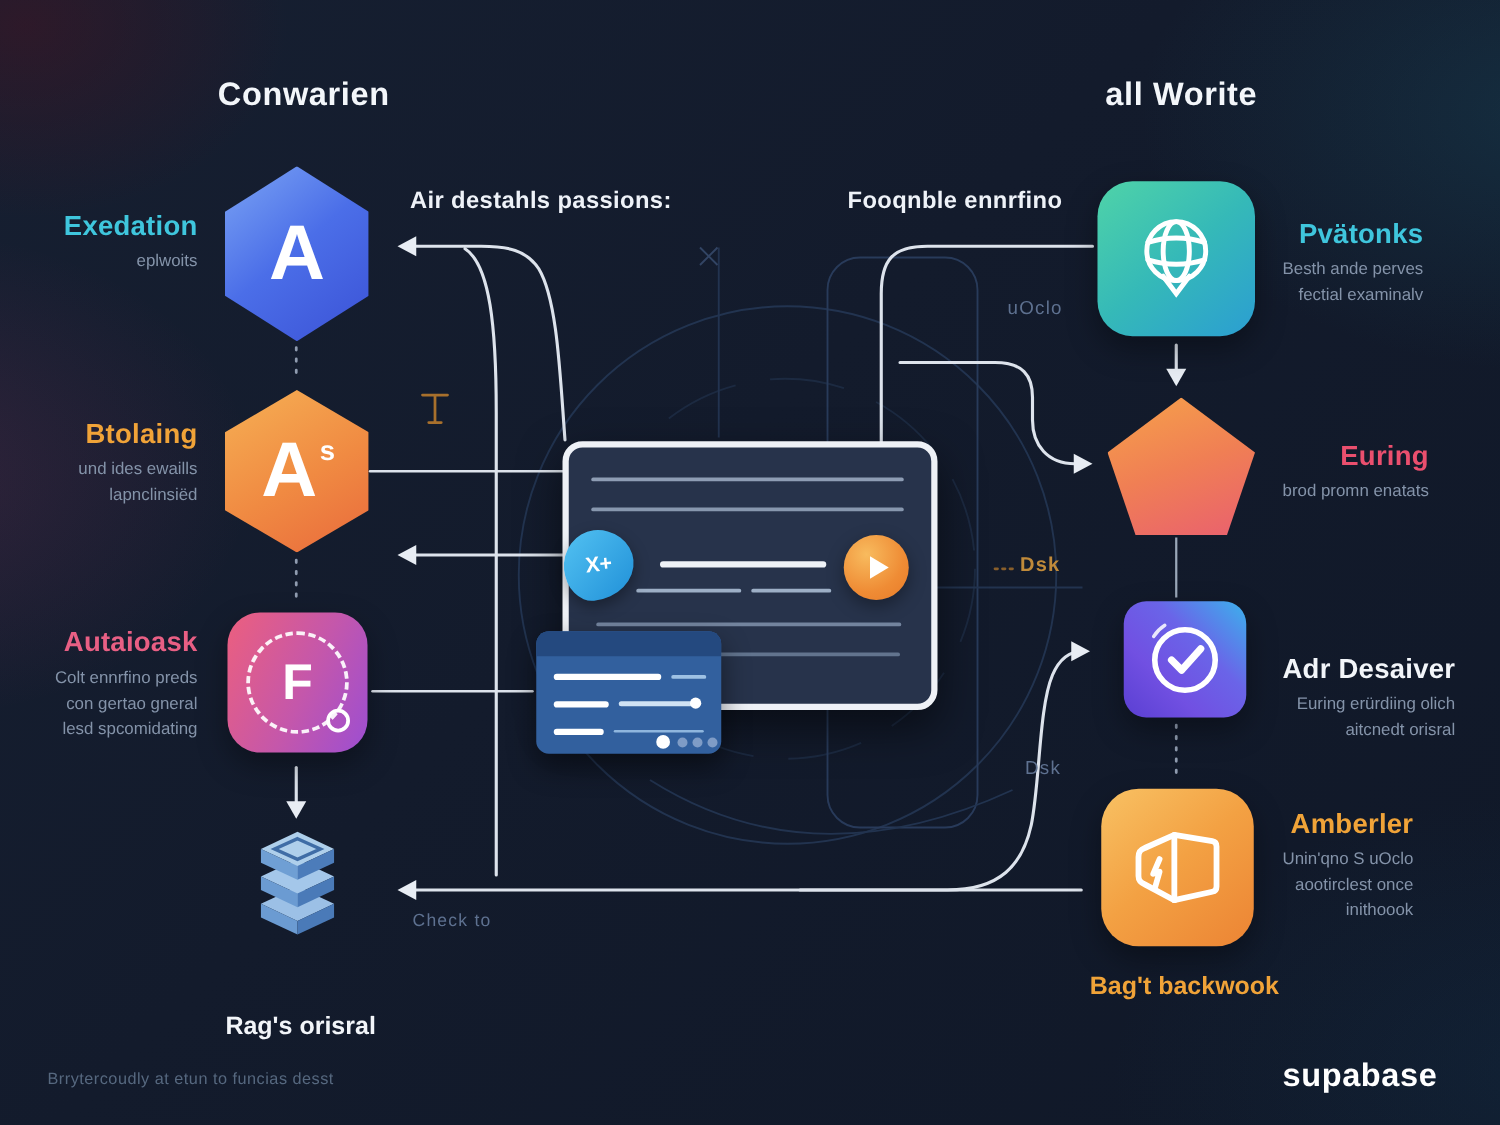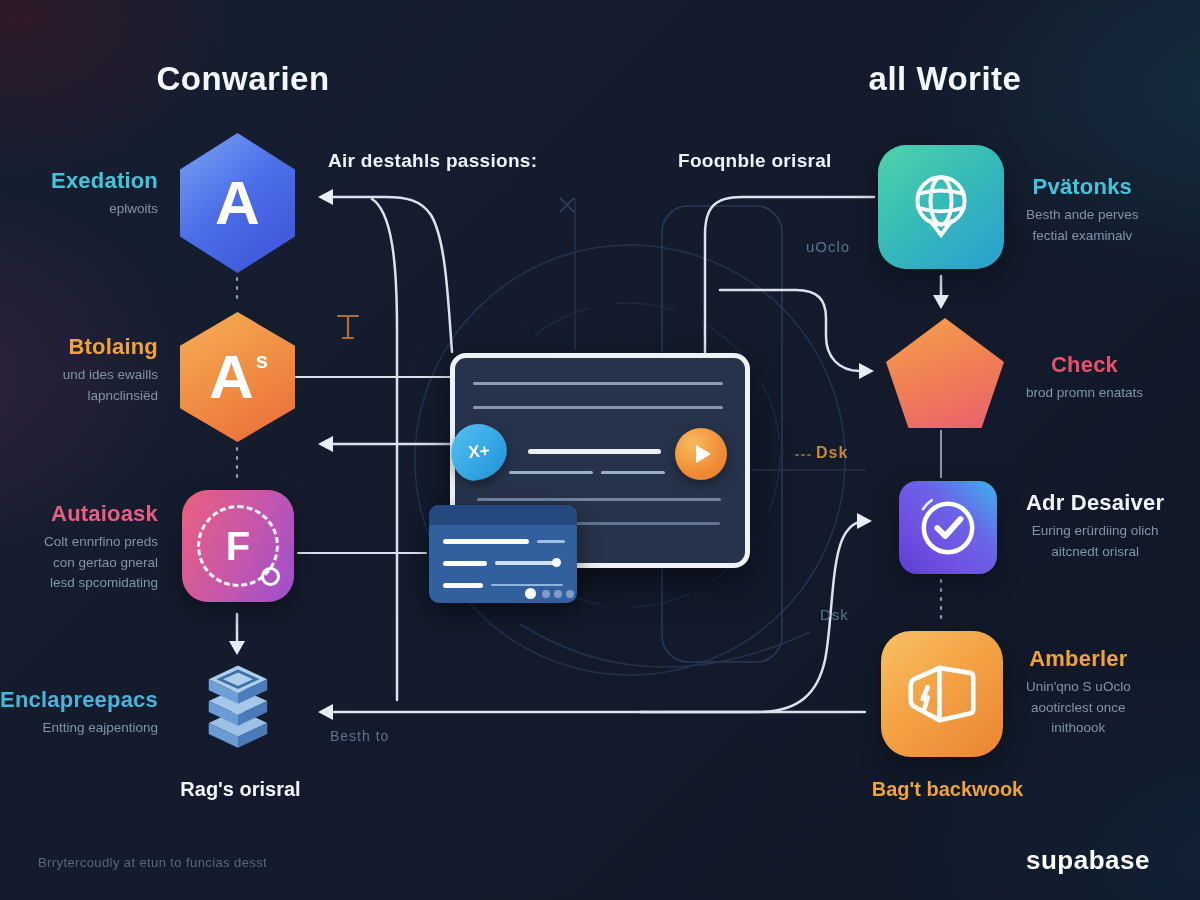--- a/index.html
+++ b/index.html
@@ -7,33 +7,33 @@
     position:relative;width:1200px;height:900px;overflow:hidden;
     font-family:"Liberation Sans",sans-serif;
     background:
       radial-gradient(300px 220px at 20px 20px, rgba(74,18,32,.45), transparent 70%),
       radial-gradient(420px 300px at -70px 380px, rgba(194,62,118,.16), transparent 65%),
       radial-gradient(520px 320px at 1250px 90px, rgba(28,96,118,.28), transparent 65%),
       radial-gradient(500px 320px at 1240px 860px, rgba(20,60,90,.25), transparent 70%),
       linear-gradient(135deg,#161f31 0%,#131b2c 45%,#101828 100%);
   }
   .t{position:absolute;}
-  .hdr{font-size:33px;font-weight:bold;color:#f3f6fa;text-align:center;width:220px;letter-spacing:.5px;}
+  .hdr{font-size:26px;font-weight:bold;color:#f3f6fa;text-align:center;width:220px;letter-spacing:.5px;}
   .cap{font-size:19px;font-weight:bold;color:#eef2f8;letter-spacing:.3px;}
   .note-gray{font-size:15px;color:#5e7190;letter-spacing:1px;text-align:right;}
   .note-orange{font-size:16px;color:#c08a3a;letter-spacing:1px;font-weight:bold;}
   .foot{font-size:13px;color:#56687f;letter-spacing:.4px;}
   .brand{font-size:26px;font-weight:bold;color:#fff;letter-spacing:.5px;}
   .col-footer{font-size:20px;font-weight:bold;text-align:center;width:225px;}
   .label-left{right:1042px;text-align:right;max-width:230px;}
-  .label-right{left:1026px;text-align:center;max-width:176px;}
+  .label-right{left:1026px;text-align:right;max-width:176px;}
   .lbl-title{font-size:22px;font-weight:bold;margin-bottom:5px;letter-spacing:.2px;}
   .lbl-sub{font-size:13.5px;color:#8493a9;line-height:1.52;}
   .c-cyan{color:#3fc6dd;} .c-blue{color:#47b4d8;} .c-orange{color:#f0a338;}
-  .c-pink{color:#e85f84;} .c-red{color:#ea4f6e;} .c-white{color:#f2f5f9;}
+  .c-pink{color:#e85f84;} .c-red{color:#ea4f6e;} .c-white{color:#f2f5f9;margin-top:32px;}
   
   .hex{position:absolute;clip-path:polygon(50% 0%,100% 26%,100% 74%,50% 100%,0% 74%,0% 26%);
        display:flex;align-items:center;justify-content:center;color:#fff;font-weight:bold;}
   .hex-blue{background:linear-gradient(140deg,#7ba4f4 0%,#4b6ee8 48%,#3b52d6 100%);}
   .hex-orange{background:linear-gradient(150deg,#f6b054 0%,#f08a42 55%,#e96a3c 100%);}
   .hex-letter{font-size:62px;line-height:1;}
   .hex-sub{font-size:22px;position:relative;top:-16px;left:2px;}
   .tile{position:absolute;display:flex;align-items:center;justify-content:center;
         box-shadow:0 10px 24px rgba(0,0,0,.35);}
   .tile-f{background:linear-gradient(115deg,#ec5f7e 0%,#c457ab 55%,#9c4ed2 100%);border-radius:26px;}
@@ -118,45 +118,41 @@
       <polygon points="872,521 857,513 857,529"></polygon>
       <polygon points="237,655 229,641 245,641"></polygon>
       <polygon points="941,309 933,295 949,295"></polygon>
     </g>
   </svg>
 
   <div class="t hdr" style="left:133px;top:60px">Conwarien</div>
   <div class="t hdr" style="left:835px;top:60px">all Worite</div>
 
   <div class="t cap" style="left:328px;top:150px">Air destahls passions:</div>
-  <div class="t cap" style="left:678px;top:150px">Fooqnble orisral</div>
+  <div class="t cap" style="left:678px;top:150px">Fooqnble ennrfino</div>
 
   <div class="t note-gray" style="left:806px;top:238px">uOclo</div>
   <div class="t note-orange" style="left:816px;top:444px">Dsk</div>
   <div class="t note-gray" style="left:820px;top:606px">Dsk</div>
-  <div class="t note-gray" style="left:330px;top:728px;font-size:14px">Besth to</div>
+  <div class="t note-gray" style="left:330px;top:728px;font-size:14px">Check to</div>
 
   <div class="t label-left" style="top:168px">
     <div class="lbl-title c-cyan">Exedation</div>
     <div class="lbl-sub">eplwoits</div>
   </div>
   <div class="t label-left" style="top:334px">
     <div class="lbl-title c-orange">Btolaing</div>
     <div class="lbl-sub">und ides ewaills</div>
     <div class="lbl-sub">lapnclinsiëd</div>
   </div>
   <div class="t label-left" style="top:501px">
     <div class="lbl-title c-pink">Autaioask</div>
     <div class="lbl-sub">Colt ennrfino preds</div>
     <div class="lbl-sub">con gertao gneral</div>
     <div class="lbl-sub">lesd spcomidating</div>
-  </div>
-  <div class="t label-left" style="top:687px">
-    <div class="lbl-title c-blue">Enclapreepacs</div>
-    <div class="lbl-sub">Entting eajpentiong</div>
   </div>
 
   <div class="hex hex-blue" style="left:180px;top:133px;width:115px;height:140px">
     <span class="hex-letter">A</span>
   </div>
   <div class="hex hex-orange" style="left:180px;top:312px;width:115px;height:130px">
     <span class="hex-letter">A</span>
       <span class="hex-sub">s</span>
   </div>
   <div class="tile tile-f" style="left:182px;top:490px;width:112px;height:112px">
@@ -181,21 +177,21 @@
   </svg>
 
   <div class="t col-footer c-white" style="left:128px;top:778px">Rag's orisral</div>
 
   <div class="t label-right" style="top:174px">
     <div class="lbl-title c-cyan">Pvätonks</div>
     <div class="lbl-sub">Besth ande perves</div>
     <div class="lbl-sub">fectial examinalv</div>
   </div>
   <div class="t label-right" style="top:352px">
-    <div class="lbl-title c-red">Check</div>
+    <div class="lbl-title c-red">Euring</div>
     <div class="lbl-sub">brod promn enatats</div>
   </div>
   <div class="t label-right" style="top:490px">
     <div class="lbl-title c-white">Adr Desaiver</div>
     <div class="lbl-sub">Euring erürdiing olich</div>
     <div class="lbl-sub">aitcnedt orisral</div>
   </div>
   <div class="t label-right" style="top:646px">
     <div class="lbl-title c-orange">Amberler</div>
     <div class="lbl-sub">Unin'qno S uOclo</div>

